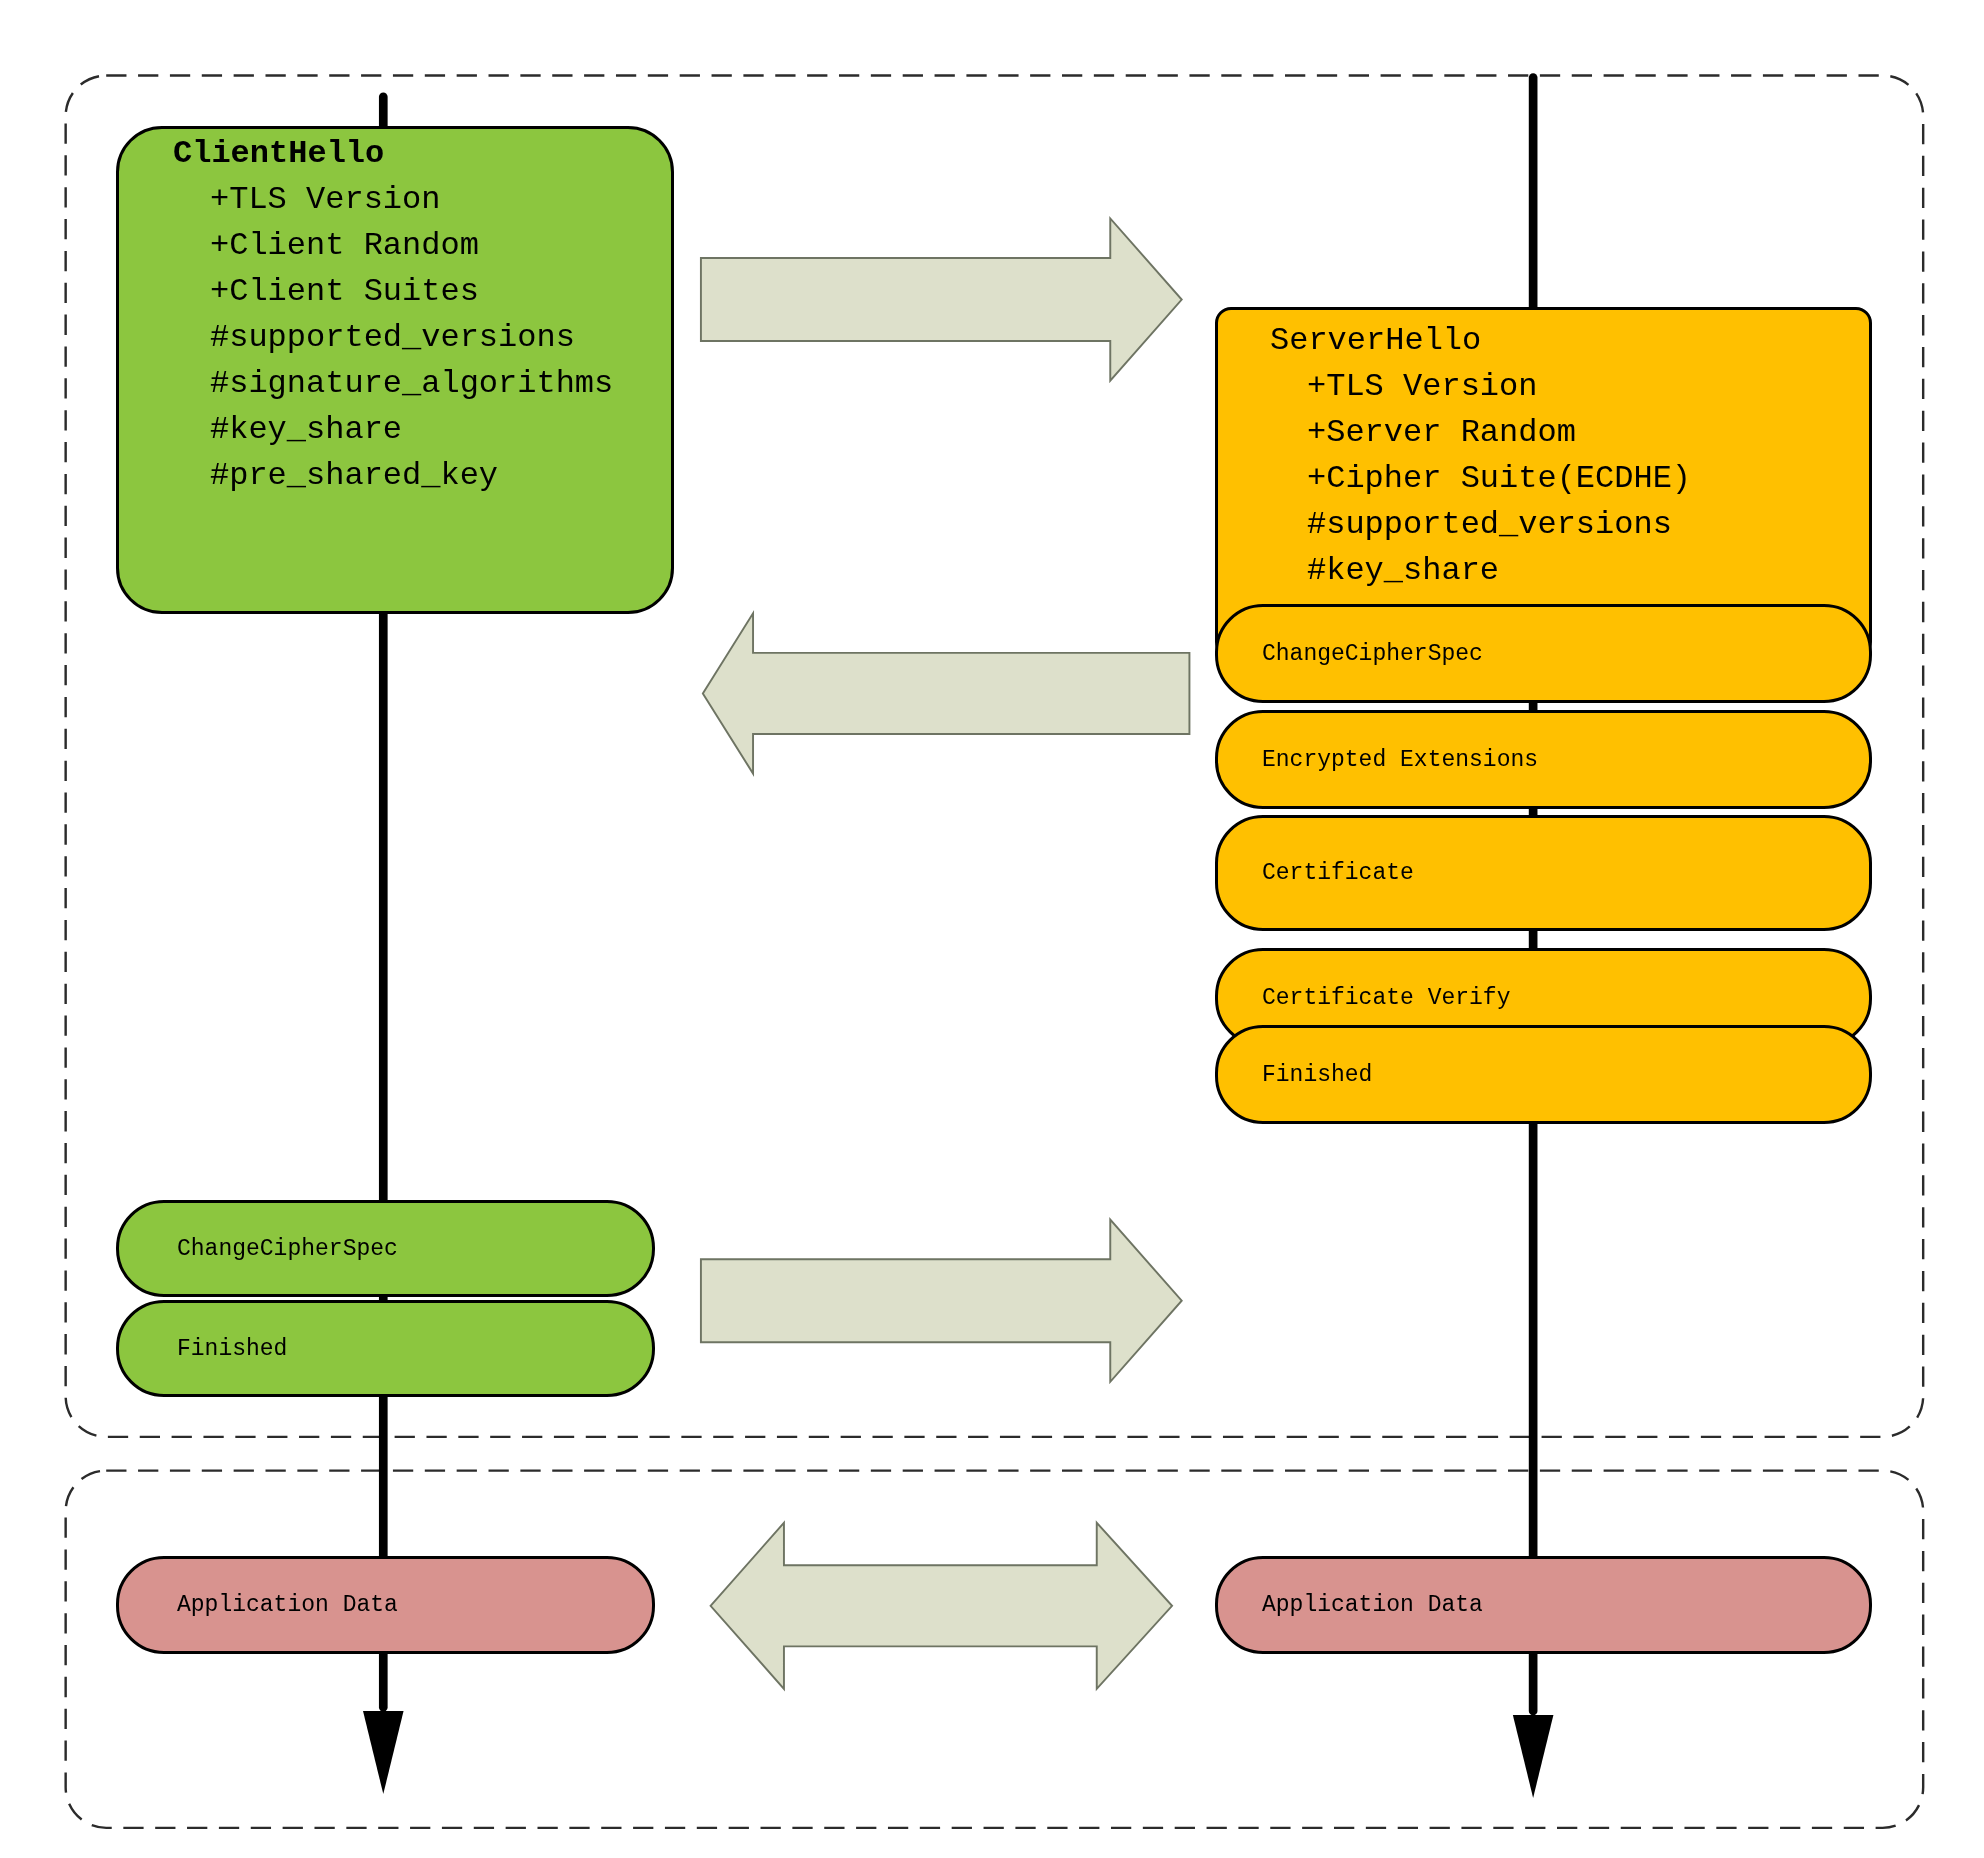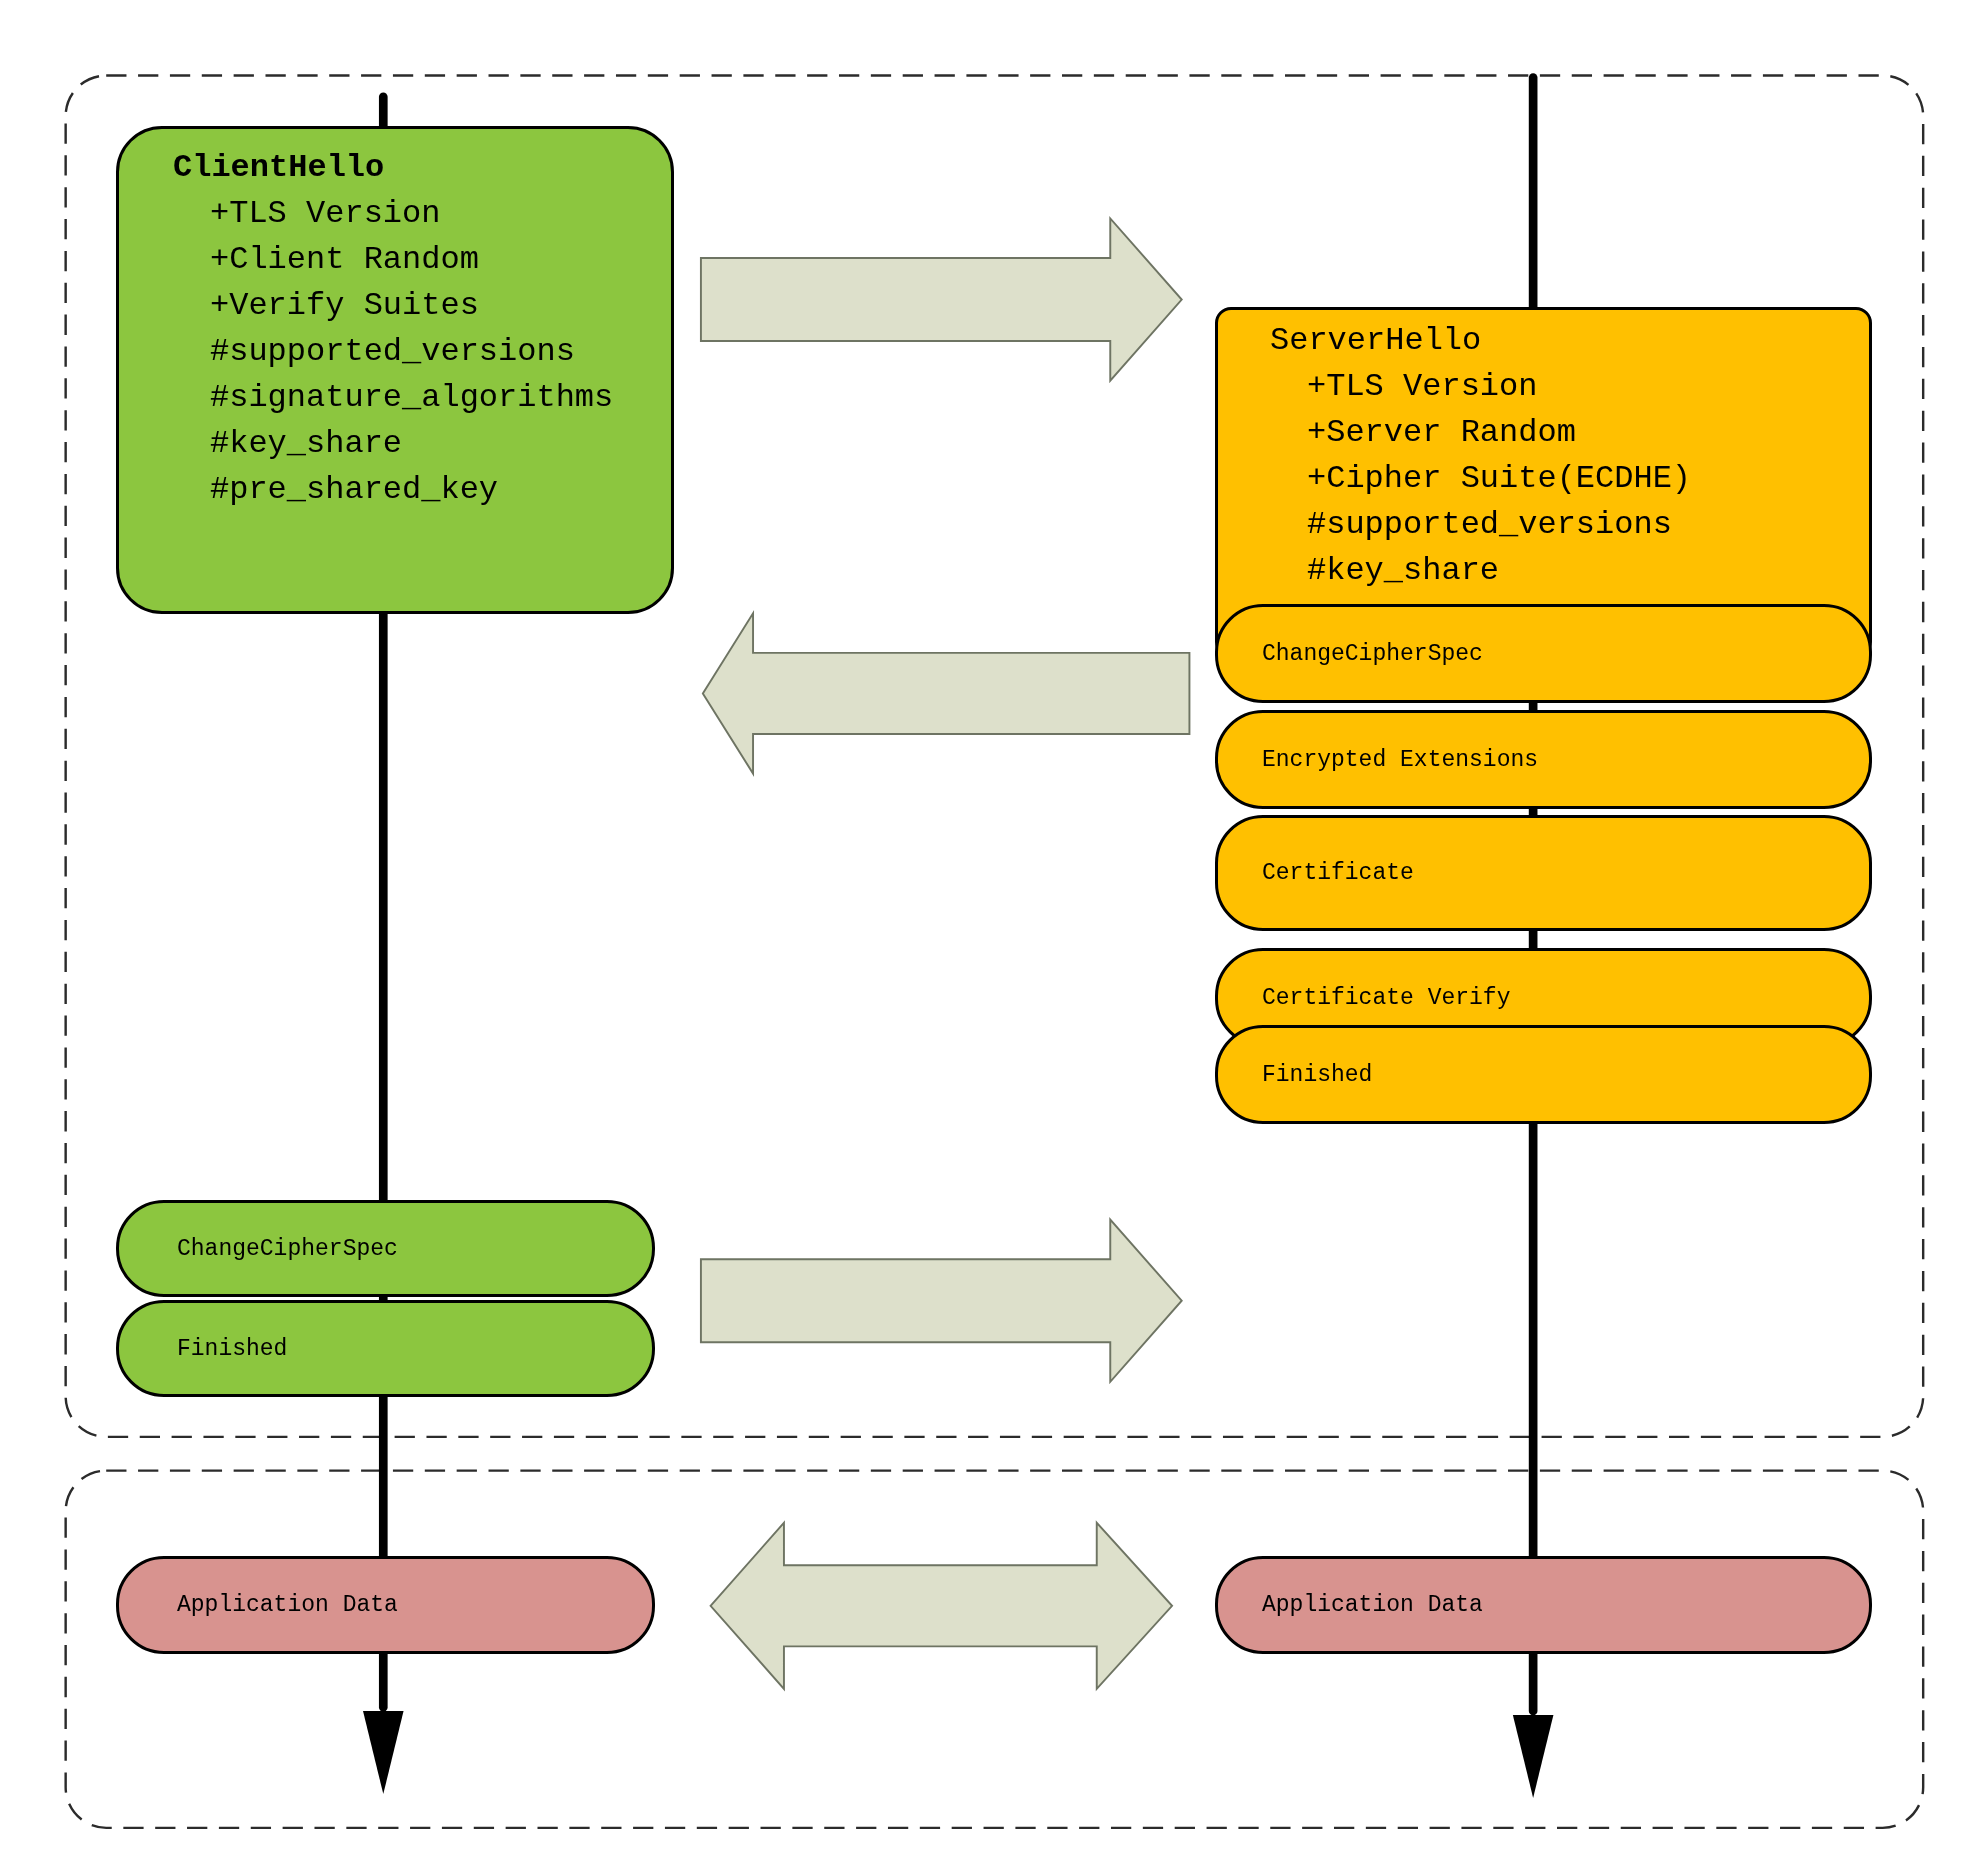--- a/index.html
+++ b/index.html
@@ -12,21 +12,21 @@
   .dashed-rect { fill:none; stroke:var(--dashed-border-color,#2b2b2b); stroke-width:2.5; stroke-dasharray:21 12; }
   .lifeline   { stroke:var(--line-color,#000); stroke-width:9; stroke-linecap:round; }
   .lifehead   { fill:var(--line-color,#000); }
   .block-arrow { fill:var(--arrow-fill,#dde0cb); stroke:var(--arrow-stroke,#6e7463); stroke-width:2; stroke-linejoin:miter; }
 
   .box {
     position:absolute; box-sizing:border-box;
     border:3.9px solid var(--border-color,#000);
     font-size:32px; line-height:46px;
   }
-  .hello-box { border-radius:46px; padding-top:16px; padding-left:54px; }
+  .hello-box { border-radius:46px; padding-top:2px; padding-left:54px; }
   .client-fill { background:var(--client-fill,#8cc63f); }
   .server-fill { background:var(--server-fill,#ffc000); }
   .appdata-fill { background:var(--application-data-fill,#d8938f); }
 
   .hello-title { white-space:pre; }
   .bold-title  { font-weight:bold; }
   .hello-item  { padding-left:37px; white-space:pre; }
 
   .pill {
     position:absolute; box-sizing:border-box;
@@ -59,21 +59,21 @@
     <polygon class="block-arrow" points="726,1304 1150,1304 1150,1263 1224,1347 1150,1431 1150,1390 726,1390"></polygon>
 
     <polygon class="block-arrow" points="736,1663 812,1577 812,1621 1136,1621 1136,1577 1214,1663 1136,1749 1136,1705 812,1705 812,1749"></polygon>
   </svg>
 
   <div class="box hello-box client-fill" style="left:116px; top:126px; width:558px; height:488px;">
     <div class="hello-title bold-title">ClientHello</div>
     <div>
         <div class="hello-item">+TLS Version</div>
         <div class="hello-item">+Client Random</div>
-        <div class="hello-item">+Verify Suites</div>
+        <div class="hello-item">+Client Suites</div>
         <div class="hello-item">#supported_versions</div>
         <div class="hello-item">#signature_algorithms</div>
         <div class="hello-item">#key_share</div>
         <div class="hello-item">#pre_shared_key</div>
       </div>
   </div>
 
   <div class="pill pill-left client-fill" style="left:116px; top:1200px; width:539px; height:97px;">
     <span>ChangeCipherSpec</span>
   </div>

